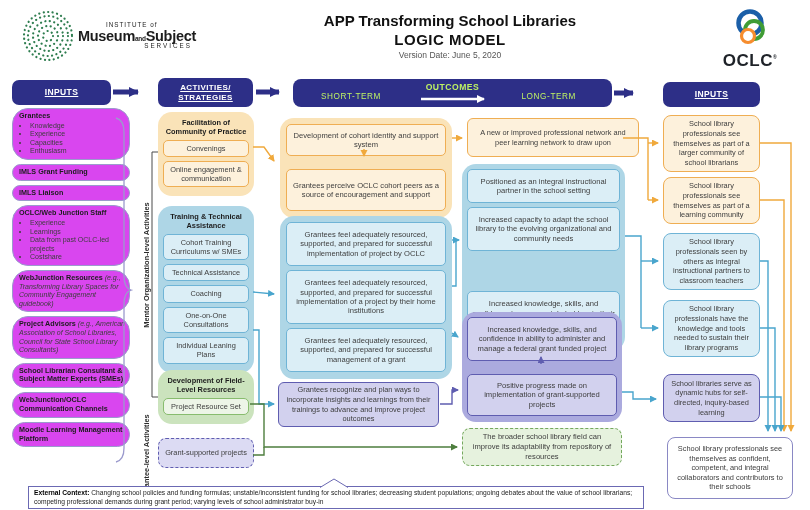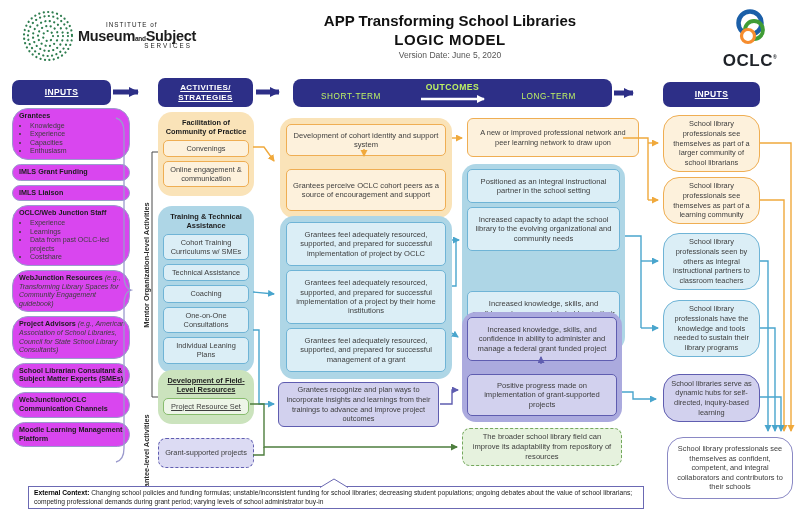--- a/index.html
+++ b/index.html
@@ -17,31 +17,31 @@
   .inp ul{margin:1px 0 0 0;padding-left:11px;}
   .inp li{margin:0;}
   .it{font-style:italic;}
   
   .grp{position:absolute;border-radius:14px;padding:5px;box-sizing:border-box;}
   .grp .gt{font-weight:bold;font-size:7.4px;color:#1d1d1d;text-align:center;line-height:1.25;margin:1px 0 3px;}
   .sub{border-radius:5px;text-align:center;font-size:7.4px;line-height:1.25;
        padding:3px 3px;margin-bottom:4px;display:flex;align-items:center;justify-content:center;}
   .g-o{background:#fae3b8;}  .s-o{background:#fdf1dc;border:1px solid #efae53;}
   .g-b{background:#aed6e6;}  .s-b{background:#dbeef6;border:1px solid #6fb4d6;}
-  .g-g{background:#cbe3bd;text-decoration:underline;}  .s-g{background:#edf5e7;border:1px solid #88bc6e;}
+  .g-g{background:#cbe3bd;}  .s-g{background:#edf5e7;border:1px solid #88bc6e;}
   .g-p{background:#abaade;}  .s-p{background:#d2d1ee;border:1px solid #5f5db0;}
   .dash-p{position:absolute;background:#dcdbf3;border:1.3px dashed #5f5db0;border-radius:8px;
           display:flex;align-items:center;justify-content:center;text-align:center;
           font-size:7.4px;line-height:1.25;box-sizing:border-box;}
   .dash-g{position:absolute;background:#e6f2de;border:1.3px dashed #74a85d;border-radius:8px;
           display:flex;align-items:center;justify-content:center;text-align:center;
           font-size:7.6px;line-height:1.3;box-sizing:border-box;padding:3px 8px;}
   .ob{font-size:7.6px;}
   
-  .imp{position:absolute;border-radius:16px;display:flex;align-items:center;justify-content:center;
+  .imp{position:absolute;border-radius:8px;display:flex;align-items:center;justify-content:center;
        text-align:center;font-size:7.4px;line-height:1.3;padding:3px 5px;box-sizing:border-box;}
   .imp-o{background:#fdf1dc;border:1.2px solid #efae53;}
   .imp-b{background:#dbeef6;border:1.2px solid #6fb4d6;}
   .imp-p{background:#d2d1ee;border:1.2px solid #5f5db0;}
   .imp-w{background:#fff;border:1.2px solid #8a88c4;}
   
   .vlabel{position:absolute;transform:rotate(-90deg);font-weight:bold;font-size:7.4px;color:#2b2b2b;
           text-align:center;line-height:1.2;display:flex;align-items:center;justify-content:center;}
   
   #title-block{position:absolute;left:255px;top:12px;width:390px;text-align:center;color:#111;}

